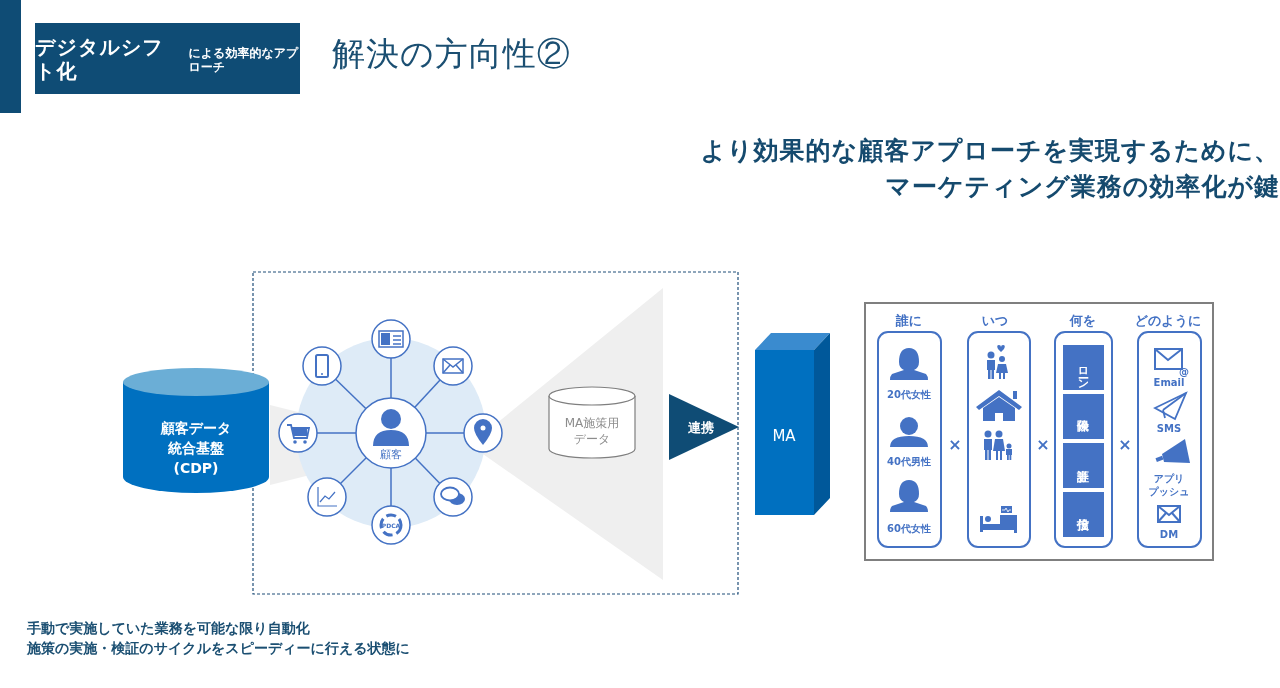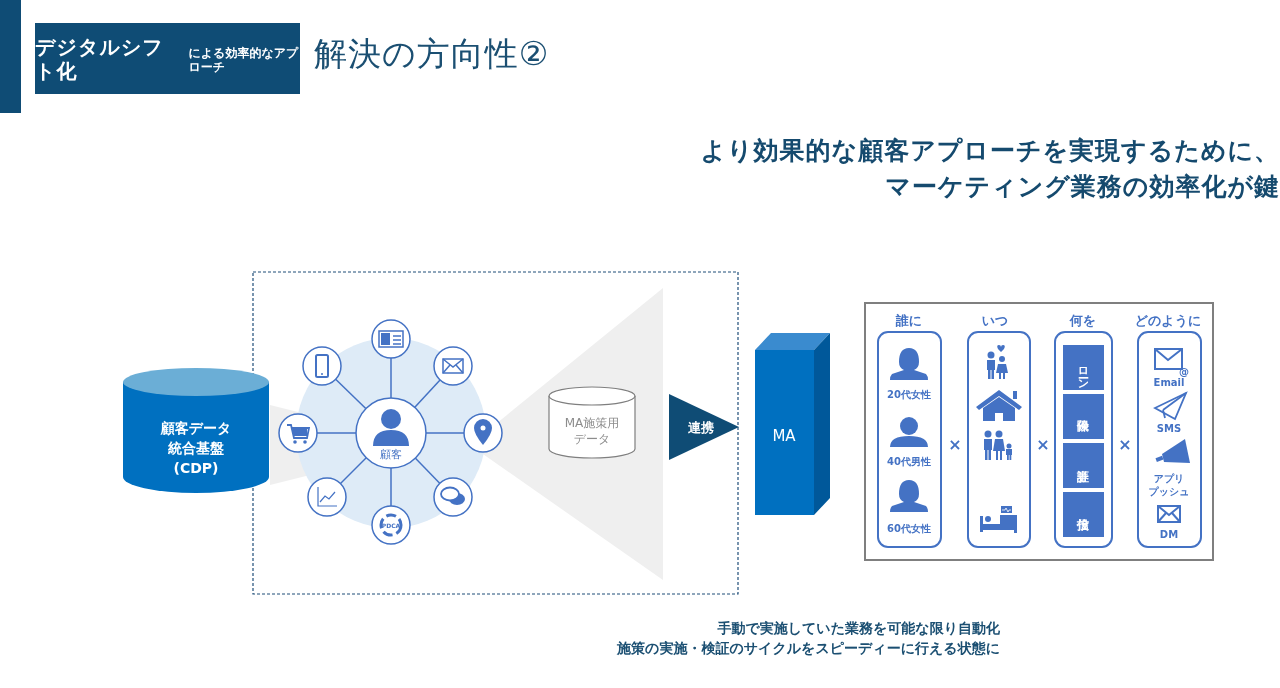--- a/index.html
+++ b/index.html
@@ -4,24 +4,24 @@
 <style>
   * { box-sizing: border-box; margin: 0; padding: 0; }
   html, body { width: 1280px; height: 688px; background: #ffffff; overflow: hidden; }
   body { position: relative; font-family: "DejaVu Sans", sans-serif; color: #1b4f72; }
   .abs { position: absolute; }
   .left-bar { left: 0; top: 0; width: 21px; height: 113px; background: #0f4c75; }
   .tag { left: 35px; top: 23px; width: 265px; height: 71px; background: #0f4c75; color: #fff;
          display: flex; flex-direction: row; align-items: center; justify-content: center; }
   .tag-main { font-size: 20px; font-weight: bold; letter-spacing: 1px; line-height: 24px; }
   .tag-sub { font-size: 12px; font-weight: bold; line-height: 14px; margin-top: 2px; padding-left: 23px; }
-  .page-title { left: 314px; top: 32px; font-size: 33px; color: #1b4f72; font-weight: normal; letter-spacing: 1px; }
+  .page-title { left: 332px; top: 32px; font-size: 33px; color: #1b4f72; font-weight: normal; letter-spacing: 1px; font-family: Liberation Mono, monospace; }
   .headline { left: 0; width: 1280px; top: 133px; text-align: right; font-size: 25px; font-weight: bold;
               color: #154a6e; line-height: 36px; letter-spacing: 1px; }
-  .caption { left: 0; width: 1000px; top: 618px; text-align: right; font-size: 14px; font-weight: bold;
+  .caption { left: 0; width: 1000px; top: 618px; text-align: left; font-size: 14px; font-weight: bold;
              color: #1b4f72; line-height: 20px; padding-left: 27px; }
   svg text { font-family: "DejaVu Sans", sans-serif; }
 </style>
 </head>
 <body>
 
 <div class="abs left-bar"></div>
 <div class="abs tag">
   <div class="tag-main">デジタルシフト化</div>
   <div class="tag-sub">による効率的なアプローチ</div>

